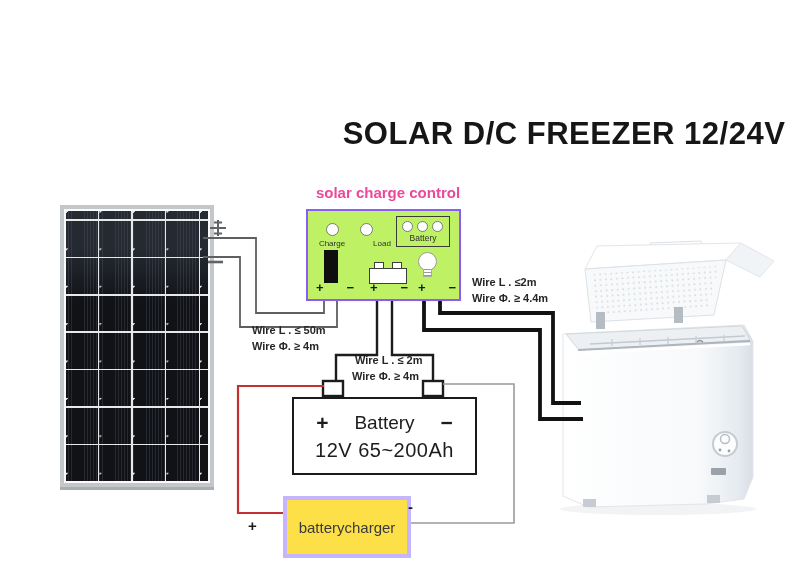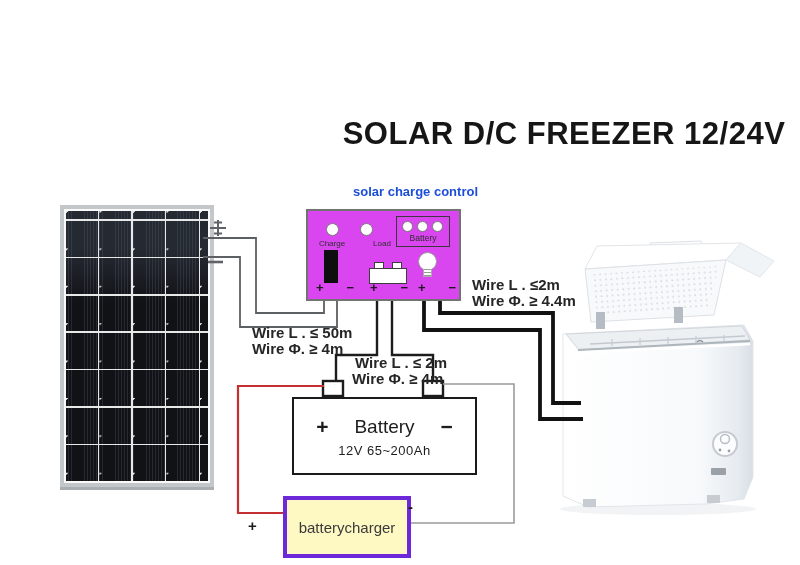--- a/index.html
+++ b/index.html
@@ -6,23 +6,23 @@
   body{width:800px;height:565px;background:#ffffff;position:relative;overflow:hidden;
        font-family:"Liberation Sans", sans-serif;}
   .abs{position:absolute;}
   .noselect{user-select:none;}
 
   
   #title{left:336px;top:116px;width:456px;text-align:center;
          font-size:31px;font-weight:700;color:#161616;letter-spacing:.5px;}
 
   
-  #controller-label{left:298px;top:184px;width:180px;text-align:right;
-                    font-size:13px;font-weight:700;color:#1d4ed8;}
-  #controller{left:306px;top:209px;width:151px;height:88px;border:2px solid #737373;background:#d946ef;}
+  #controller-label{left:298px;top:184px;width:180px;text-align:center;
+                    font-size:15px;font-weight:700;color:#ec4899;}
+  #controller{left:306px;top:209px;width:151px;height:88px;border:2px solid #8b5cf6;background:#bef264;}
   .led{position:absolute;width:11px;height:11px;border:1.6px solid #7a7a7a;border-radius:50%;background:#fff;}
   .led-label{position:absolute;font-size:8px;color:#2e2e2e;text-align:center;}
   #ctl-batt-box{position:absolute;left:88px;top:5px;width:52px;height:29px;border:1.5px solid #3a3a3a;}
   #ctl-batt-box .bled{position:absolute;top:4px;width:9px;height:9px;border:1.4px solid #7a7a7a;border-radius:50%;background:#fff;}
   #ctl-batt-label{position:absolute;left:0;top:16px;width:100%;text-align:center;font-size:8.5px;color:#2e2e2e;background:transparent;}
   #ctl-pv-icon{position:absolute;left:16px;top:39px;width:14px;height:33px;background:#0e0e0e;}
   #ctl-batt-icon{position:absolute;left:61px;top:57px;width:36px;height:14px;border:1.7px solid #3d3d3d;background:#fff;}
   .batt-tab{position:absolute;top:51px;width:8px;height:6px;border:1.5px solid #3d3d3d;border-bottom:none;background:#fff;}
   #ctl-bulb{position:absolute;left:110px;top:41px;width:17px;height:17px;border:1.6px solid #9a9a9a;border-radius:50%;background:#fff;}
   #ctl-bulb-base{position:absolute;left:115px;top:58px;width:7px;height:7px;
@@ -37,34 +37,34 @@
      background-image:
        repeating-linear-gradient(90deg, rgba(236,238,238,0) 0 32px, #e7e9e8 32px 33.5px),
        repeating-linear-gradient(0deg, rgba(236,238,238,0) 0 35.9px, #e7e9e8 35.9px 37.4px),
        linear-gradient(180deg, rgba(90,104,122,.28) 0 14%, rgba(90,104,122,0) 34%),
        repeating-linear-gradient(90deg,#111216 0 2.4px,#262931 2.4px 3.1px);}
   #panel-dots{position:absolute;left:2px;top:2px;right:2px;bottom:2px;
      background-image:radial-gradient(circle at 0 0, rgba(248,248,248,.95) 1.5px, rgba(255,255,255,0) 2.1px);
      background-size:33.5px 37.4px;}
 
   
-  .wire-label{font-size:15px;font-weight:600;color:#262626;white-space:nowrap;}
+  .wire-label{font-size:11px;font-weight:600;color:#262626;white-space:nowrap;}
   #wl-panel-1{left:252px;top:324px;} #wl-panel-2{left:252px;top:340px;}
   #wl-batt-1{left:355px;top:354px;}  #wl-batt-2{left:352px;top:370px;}
   #wl-frz-1{left:472px;top:276px;}   #wl-frz-2{left:472px;top:292px;}
 
   
   #battery-box{left:292px;top:397px;width:181px;height:74px;border:2.5px solid #1a1a1a;background:#fff;
                display:flex;flex-direction:column;justify-content:center;align-items:center;gap:4px;}
   #battery-row1{display:flex;align-items:center;gap:26px;font-size:19px;color:#1d1d1d;}
   #battery-row1 .pm{font-size:21px;font-weight:600;}
-  #battery-spec{font-size:13px;color:#1d1d1d;letter-spacing:.5px;}
+  #battery-spec{font-size:20px;color:#1d1d1d;letter-spacing:.5px;}
 
   
-  #charger-box{left:283px;top:496px;width:120px;height:54px;border:4px solid #6d28d9;background:#fef9c3;
+  #charger-box{left:283px;top:496px;width:120px;height:54px;border:4px solid #c4b5fd;background:#fde047;
                display:flex;align-items:center;justify-content:center;}
   #charger-box span{font-size:15px;color:#3a3a3a;}
   #charger-plus{left:248px;top:517px;font-size:15px;font-weight:700;color:#1a1a1a;}
   #charger-minus{left:408px;top:498px;font-size:15px;font-weight:700;color:#1a1a1a;}
 
   svg{position:absolute;left:0;top:0;}
 </style>
 </head>
 <body>
 

